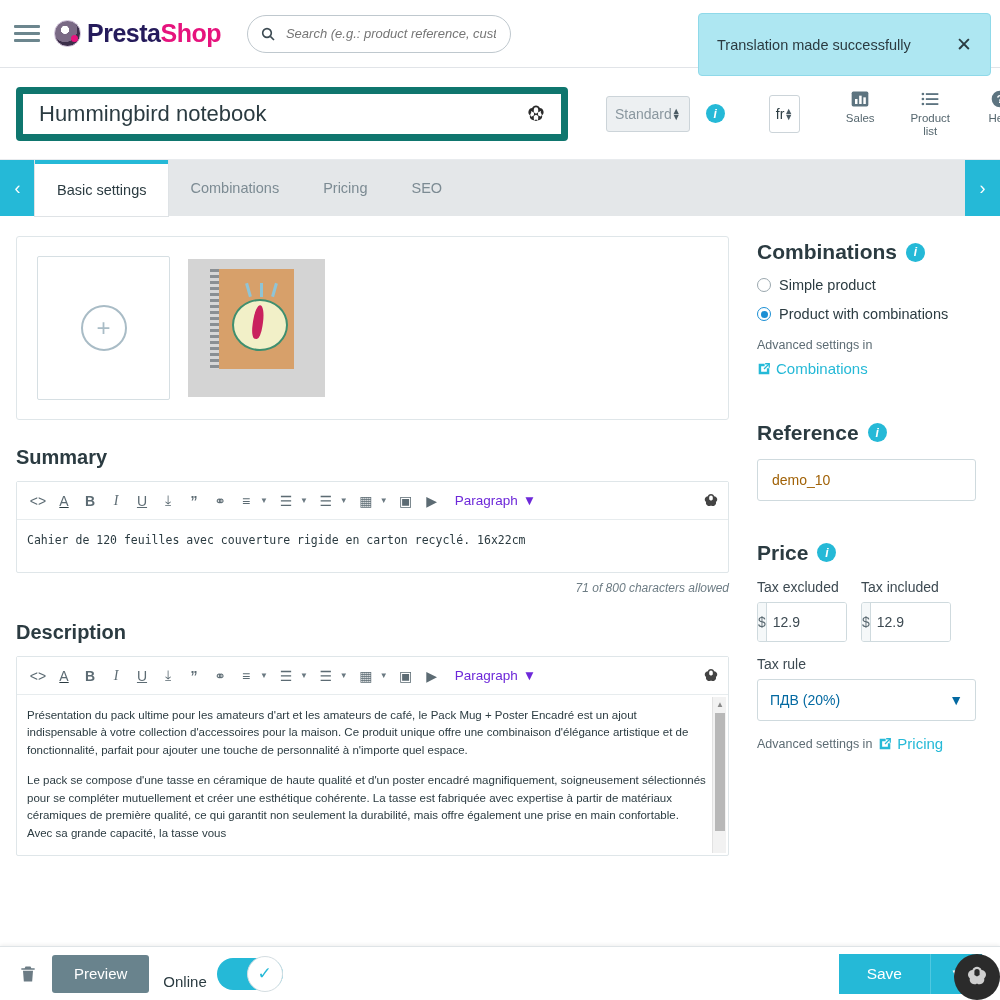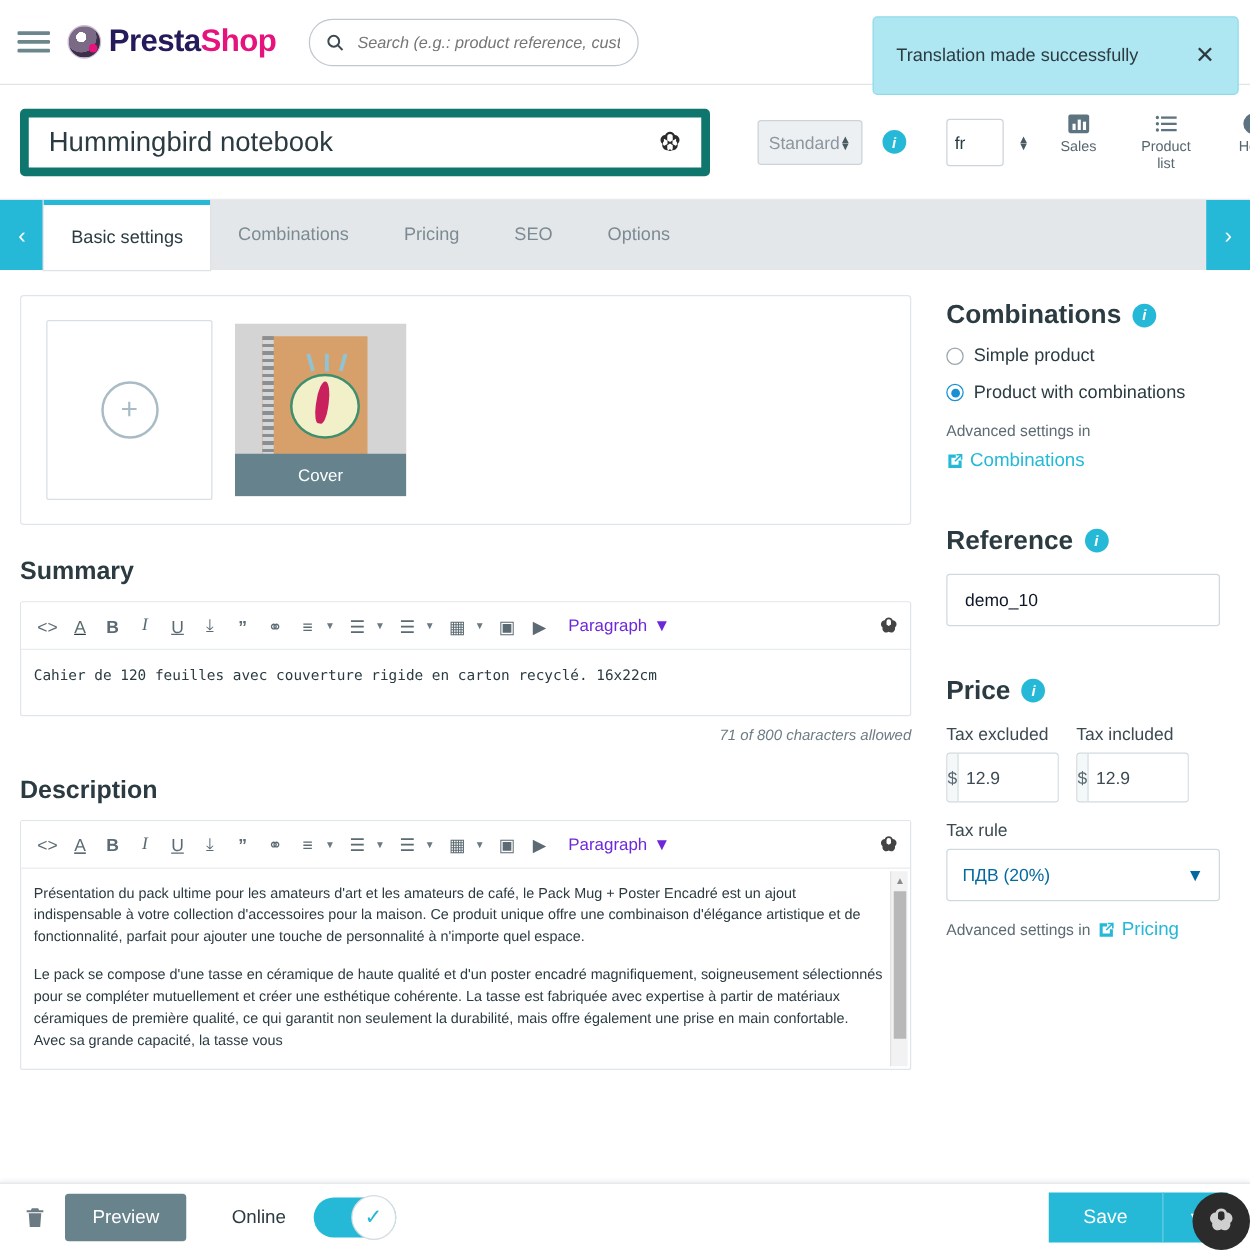--- a/index.html
+++ b/index.html
@@ -63,23 +63,23 @@
     border-radius:3px; display:flex; align-items:center; justify-content:flex-end;
     padding:0 8px; font-size:14px; color:#8a979f;
   }
   .spin { display:flex; flex-direction:column; line-height:6px; font-size:9px; color:#4a5a63; }
   .info-dot {
     width:19px; height:19px; border-radius:50%; background:#25b9d7; color:#fff;
     font-size:12px; font-weight:bold; display:flex; align-items:center; justify-content:center;
     font-style:italic; margin-left:16px; flex:none; cursor:pointer;
   }
   .lang-select {
-    margin-left:32px; width:46px; height:38px; background:#fff; border:1px solid #ccd4d9;
+    margin-left:44px; width:46px; height:38px; background:#fff; border:1px solid #ccd4d9;
     border-radius:3px; display:flex; align-items:center; justify-content:space-between;
-    padding:0 6px; font-size:14px; color:#2b3b41;gap:42px;
+    padding:0 6px; font-size:14px; color:#2b3b41;
   }
   .hdr-actions { margin-left:36px; display:flex; align-items:flex-start; gap:22px; }
   .hdr-act { width:48px; text-align:center; font-size:11.5px; color:#56676f; cursor:pointer; line-height:1.15; }
   .hdr-act .gl { display:block; margin:0 auto 3px; }
 
   
   .tabrow { display:flex; height:56px; background:#e4e7e9; align-items:stretch; }
   .tab-arrow {
     width:35px; background:#25b9d7; color:#fff; display:flex; align-items:center;
     justify-content:center; font-size:18px; cursor:pointer;
@@ -172,21 +172,21 @@
   .r-title .info-dot { margin-left:0; }
   .radio-row { display:flex; align-items:center; gap:8px; margin-top:13px; font-size:14.5px; color:#2b3b41; cursor:pointer; }
   .radio { width:14px; height:14px; border-radius:50%; border:1.5px solid #9aa7ae; flex:none; background:#fff; position:relative; }
   .radio.on { border-color:#1b8fd4; }
   .radio.on:after { content:""; position:absolute; inset:2.5px; border-radius:50%; background:#1b8fd4; }
   .adv-note { font-size:12.5px; color:#5d6c74; margin-top:16px; }
   .link-ext { color:#25b9d7; font-size:15px; display:inline-flex; align-items:center; gap:5px; cursor:pointer; margin-top:8px; }
   .ext-ico { width:14px; height:14px; flex:none; }
   .r-input {
     margin-top:14px; width:100%; height:42px; border:1px solid #cfdade; border-radius:3px;
-    padding:0 14px; font-size:14px; color:#0f172a; font-family:"Liberation Sans", sans-serif; outline:none;
+    padding:0 14px; font-size:14px; color:#a16207; font-family:"Liberation Sans", sans-serif; outline:none;
   }
   .price-grid { display:flex; gap:14px; margin-top:14px; align-items:flex-start; }
   .price-col { }
   .price-lbl { font-size:14px; color:#3d4a52; line-height:1.25; margin-bottom:6px; }
   .price-field { display:flex; height:40px; border:1px solid #cfdade; border-radius:3px; overflow:hidden; width:90px; }
   .price-cur { width:32px; background:#f5f8f9; border-right:1px solid #cfdade; display:flex; align-items:center; justify-content:center; color:#5b6a72; font-size:14px; }
   .price-val { flex:1; border:none; outline:none; padding:0 6px; font-size:14px; color:#3d4a52; font-family:"Liberation Sans", sans-serif; }
   .taxrule-lbl { font-size:14px; color:#3d4a52; margin-top:14px; }
   .taxrule {
     margin-top:7px; width:100%; height:42px; border:1px solid #cfdade; border-radius:3px;
@@ -198,21 +198,21 @@
   .footer {
     position:absolute; left:0; bottom:0; width:1000px; height:54px; background:#fff;
     border-top:1px solid #dfe4e7; display:flex; align-items:center; padding:0 18px;
     box-shadow:0 -1px 4px rgba(0,0,0,.07);
   }
   .trash { width:20px; cursor:pointer; margin-right:14px; }
   .btn-preview {
     background:#69838d; color:#fff; border:none; border-radius:3px; height:38px;
     padding:0 22px; font-size:15px; cursor:pointer; font-family:"Liberation Sans", sans-serif;
   }
-  .online-wrap { display:flex; align-items:center; gap:22px; margin-left:36px; }
+  .online-wrap { display:flex; align-items:flex-end; gap:10px; margin-left:14px; }
   .online-lbl { font-size:15px; color:#2b3b41; }
   .switch { width:66px; height:32px; border-radius:16px; background:#25b9d7; position:relative; cursor:pointer; }
   .switch .knob {
     position:absolute; right:0; top:-2px; width:36px; height:36px; border-radius:50%;
     background:#fff; border:1px solid #d4dde1; display:flex; align-items:center; justify-content:center;
     color:#25b9d7; font-size:17px;
   }
   .footer-right { margin-left:auto; display:flex; align-items:stretch; }
   .btn-save {
     background:#25b9d7; color:#fff; border:none; height:40px; padding:0 28px;
@@ -315,42 +315,40 @@
   </div>
 </div>
 
 <div class="tabrow">
   <div class="tab-arrow">‹</div>
   <div class="tabs">
     <div class="tab active">Basic settings</div>
     <div class="tab">Combinations</div>
     <div class="tab">Pricing</div>
     <div class="tab">SEO</div>
-    <div class="tab">Options</div>
   </div>
   <div class="tab-arrow">›</div>
 </div>
 
 <div class="body-area">
 
   <div class="left-col">
 
     <div class="img-panel">
       <div class="img-add">
         <div class="plus-circle">+</div>
       </div>
       <div class="img-thumb">
         <div class="nb">
           <div class="tick t1"></div>
             <div class="tick t2"></div>
             <div class="tick t3"></div>
           <div class="nb-oval"></div>
           <div class="nb-bird"></div>
         </div>
-        <div class="cover-label">Cover</div>
       </div>
     </div>
 
     <div class="sec-title">Summary</div>
     <div class="editor">
       <div class="etoolbar">
         <div class="tbtn">&lt;&gt;</div>
         <div class="tbtn" style="text-decoration:underline;text-decoration-color:#2b3b41">A</div>
         <div class="tbtn" style="font-weight:bold">B</div>
         <div class="tbtn" style="font-style:italic;font-family:'Liberation Serif',serif">I</div>

